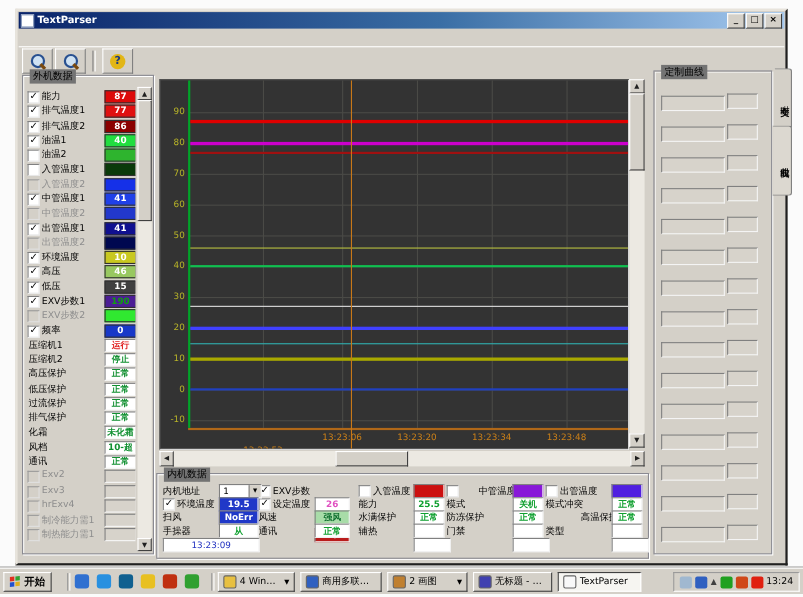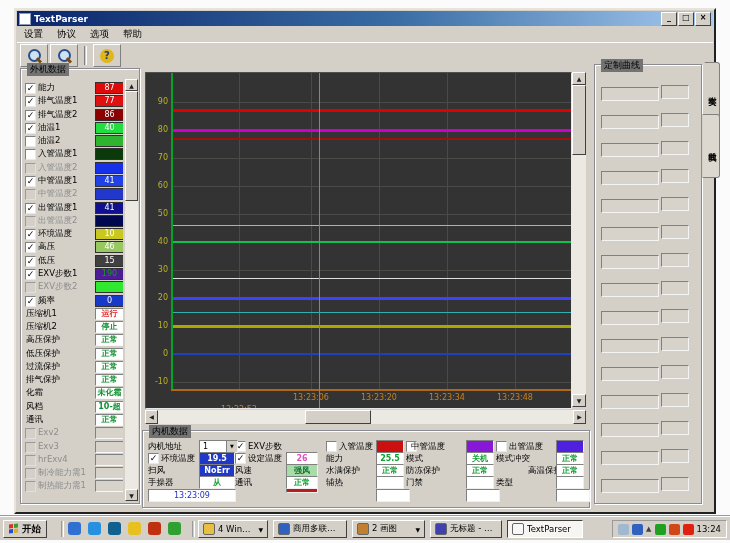--- a/index.html
+++ b/index.html
@@ -22,21 +22,21 @@
   .gb{position:absolute;border:1px solid #8a8a92;box-shadow:1px 1px 0 #ffffff,inset 1px 1px 0 #ffffff}
   .gb-title{position:absolute;top:-6px;left:6px;background:#737373;padding:0 3px;font-size:9px;white-space:nowrap}
   
   #outdoor-items{position:absolute;left:1px;top:12px;right:16px;bottom:2px;overflow:hidden}
   .orow{position:relative;height:13.29px}
   .cb{position:absolute;left:3px;top:2px;width:9px;height:9px;background:#fff;border:1px solid;border-color:#808080 #e8e8e8 #e8e8e8 #808080;font-size:9px;line-height:8px;text-align:center;box-sizing:content-box}
   .cb.dis{background:#d4d0c8;border-color:#9a9a9a #e0e0e0 #e0e0e0 #9a9a9a}
   .olab{position:absolute;left:16px;top:1px;font-size:8.5px;white-space:nowrap}
   .olab.nocheck{left:4px}
   .olab.dis{color:#8d8d8d}
-  .cbox{position:absolute;left:73px;top:1px;width:27px;height:10px;border:1px solid #303030;font-size:8px;font-weight:normal;text-align:center;line-height:10px;overflow:hidden}
+  .cbox{position:absolute;left:73px;top:1px;width:27px;height:10px;border:1px solid #303030;font-size:8px;font-weight:bold;text-align:center;line-height:10px;overflow:hidden}
   .sbox{position:absolute;left:73px;top:1px;width:27px;height:10px;background:#fff;border:1px solid;border-color:#808080 #f8f8f8 #f8f8f8 #808080;font-size:8px;font-weight:bold;text-align:center;line-height:10px;white-space:nowrap;overflow:hidden}
   
   .sb{position:absolute;background:#ece9e2}
   .sbtn{position:absolute;background:#d4d0c8;border:1px solid;border-color:#fff #404040 #404040 #fff;font-size:6px;line-height:11px;text-align:center;color:#202020;box-sizing:border-box}
   .thumb{position:absolute;background:#d4d0c8;border:1px solid;border-color:#fff #404040 #404040 #fff;box-sizing:border-box}
   
   #plot{position:absolute;left:129px;top:62px;width:425px;height:335px;background:#333333;border:1px solid;border-color:#505050 #e8e8e8 #e8e8e8 #505050;overflow:hidden}
   .ytick{position:absolute;width:20px;text-align:right;font-size:8px;color:#b8b428}
   .xtick{position:absolute;width:56px;text-align:center;font-size:8px;color:#cc8018;white-space:nowrap}
   .hgrid{position:absolute;left:25px;right:0;height:1px;background:#4a4a46}
@@ -83,26 +83,20 @@
     <div class="titlebar">
       <div class="app-ico"></div>
       <span>TextParser</span>
       <div class="wbtns" id="wbtns">
           <div class="wbtn">_</div>
           <div class="wbtn">□</div>
           <div class="wbtn">×</div>
         </div>
     </div>
 
-    <div class="menubar" id="menubar">
-        <div class="menu-item">设置</div>
-        <div class="menu-item">协议</div>
-        <div class="menu-item">选项</div>
-        <div class="menu-item">帮助</div>
-      </div>
 
     <div class="toolbar">
       <div class="tbtn">
           <div class="mag"></div>
         </div>
       <div class="tbtn">
           <div class="mag"></div>
         </div>
       <div class="tsep"></div>
       <div class="tbtn">
@@ -340,21 +334,21 @@
           <div class="cb" style="left: 92px; top: 22px;">✓</div>
           <div class="ilab" style="left: 105px; top: 22px;">设定温度</div>
           <div class="ilab" style="left: 92px; top: 34px;">风速</div>
           <div class="ilab" style="left: 92px; top: 46px;">通讯</div>
           <div class="cb" style="left: 183px; top: 10px;"></div>
           <div class="ilab" style="left: 196px; top: 10px;">入管温度</div>
           <div class="ilab" style="left: 183px; top: 22px;">能力</div>
           <div class="ilab" style="left: 183px; top: 34px;">水满保护</div>
           <div class="ilab" style="left: 183px; top: 46px;">辅热</div>
           <div class="cb" style="left: 263px; top: 10px;"></div>
-          <div class="ilab" style="left: 268px; top: 10px; text-align: right;">中管温度</div>
+          <div class="ilab" style="left: 292px; top: 10px; text-align: right;">中管温度</div>
           <div class="ilab" style="left: 263px; top: 22px;">模式</div>
           <div class="ilab" style="left: 263px; top: 34px;">防冻保护</div>
           <div class="ilab" style="left: 263px; top: 46px;">门禁</div>
           <div class="cb" style="left: 353px; top: 10px;"></div>
           <div class="ilab" style="left: 366px; top: 10px;">出管温度</div>
           <div class="ilab" style="left: 353px; top: 22px;">模式冲突</div>
           <div class="ilab" style="left: 353px; top: 34px; margin-left: 32px;">高温保护</div>
           <div class="ilab" style="left: 353px; top: 46px;">类型</div>
           <div class="dd" style="left: 56px; top: 9px; width: 34px;">1<div class="da">▼</div></div>
           <div class="ibox" style="left: 56px; top: 21px; width: 34px; background: rgb(32, 56, 200); color: rgb(255, 255, 255);">19.5</div>

